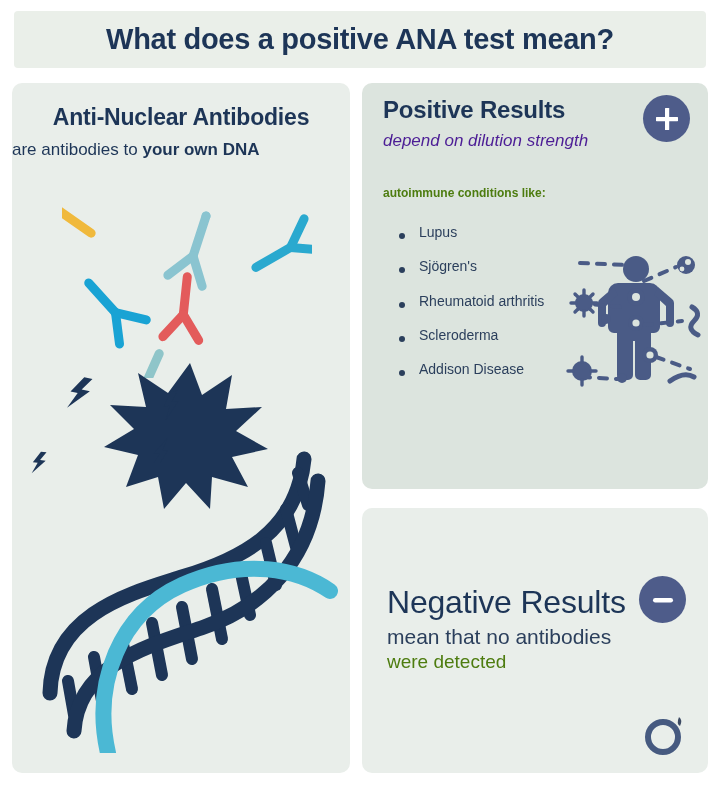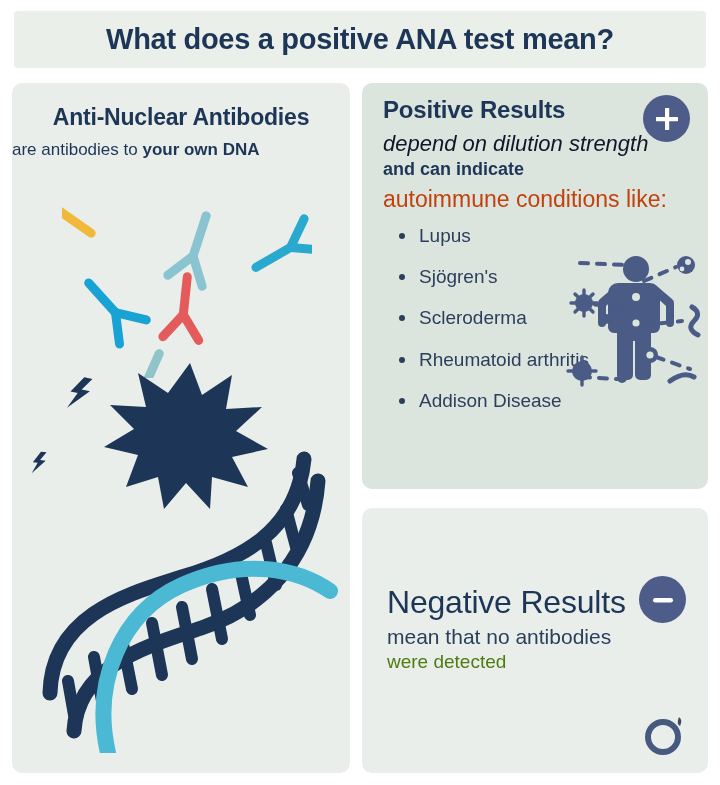--- a/index.html
+++ b/index.html
@@ -106,56 +106,56 @@
     top: 13px;
     color: #1d3557;
     font-size: 24px;
     font-weight: 700;
     letter-spacing: -0.2px;
   }
   .pos-italic {
     position: absolute;
     left: 21px;
     top: 48px;
-    color: #0f172a;
-    font-size: 22px;
+    color: #4c1d95;
+    font-size: 17px;
     font-style: italic;
     font-weight: 400;
   }
   .pos-line2 {
     position: absolute;
     left: 21px;
     top: 76px;
     color: #1d3557;
     font-size: 18px;
     font-weight: 700;
   }
   .pos-line3 {
     position: absolute;
     left: 21px;
     top: 103px;
-    color: #c2410c;
-    font-size: 23px;
-    font-weight: 400;
+    color: #4d7c0f;
+    font-size: 12px;
+    font-weight: 700;
   }
   .pos-list {
     position: absolute;
     left: 34px;
     top: 140px;
     width: 210px;
     margin: 0;
     padding: 0;
     list-style: none;
   }
   .pos-list li {
     position: relative;
     padding-left: 23px;
     margin-bottom: 15px;
     color: #2b3f5c;
-    font-size: 19px;
+    font-size: 14px;
     font-weight: 400;
     line-height: 1.38;
   }
   .pos-list li::before {
     content: "";
     position: absolute;
     left: 3px;
     top: 10px;
     width: 6px;
     height: 6px;
@@ -327,35 +327,34 @@
         </g>
 
       </svg>
     </div>
   </div>
 
   <div class="panel panel-positive">
 
     <div class="pos-title">Positive Results</div>
     <div class="pos-italic">depend on dilution strength</div>
-    <div class="pos-line2">and can indicate</div>
     <div class="pos-line3">autoimmune conditions like:</div>
 
     <div class="badge badge-plus">
       <svg width="26" height="26" viewBox="0 0 26 26" xmlns="http://www.w3.org/2000/svg">
         <rect x="11" y="2" width="4.2" height="22" rx="0.6" fill="#ffffff"></rect>
         <rect x="2" y="11" width="22" height="4.2" rx="0.6" fill="#ffffff"></rect>
       </svg>
     </div>
 
     <ul class="pos-list">
       <li>Lupus</li>
       <li>Sjögren's</li>
+      <li>Rheumatoid arthritis</li>
       <li>Scleroderma</li>
-      <li>Rheumatoid arthritis</li>
       <li>Addison Disease</li>
     </ul>
 
     <div class="art art-person">
       <svg width="140" height="150" viewBox="0 0 140 150" xmlns="http://www.w3.org/2000/svg">
         <g fill="#4a5b86">
 
           <circle cx="70" cy="24" r="13"></circle>
 
           <path d="M56 38 h28 a10 10 0 0 1 10 10 v34 a6 6 0 0 1 -6 6 h-3 v42 a5 5 0 0 1 -5 5 h-6 a5 5 0 0 1 -5 -5 v-34 h-2 v34 a5 5 0 0 1 -5 5 h-6 a5 5 0 0 1 -5 -5 v-42 h-3 a6 6 0 0 1 -6 -6 v-34 a10 10 0 0 1 10 -10 z"></path>

